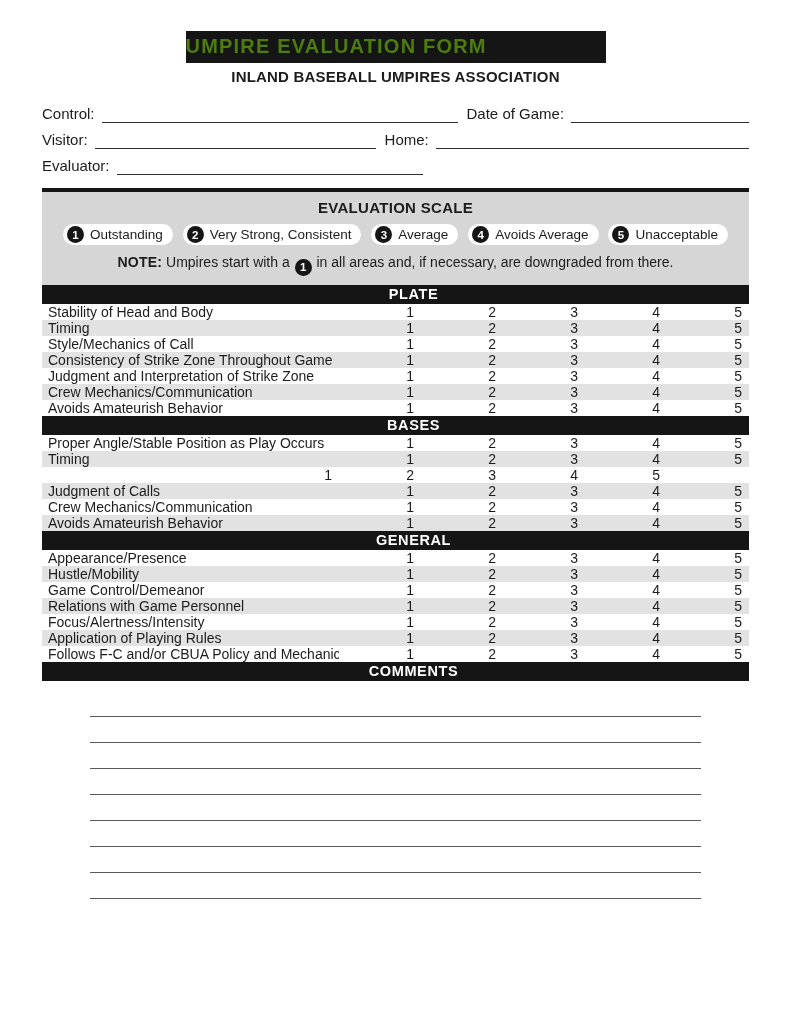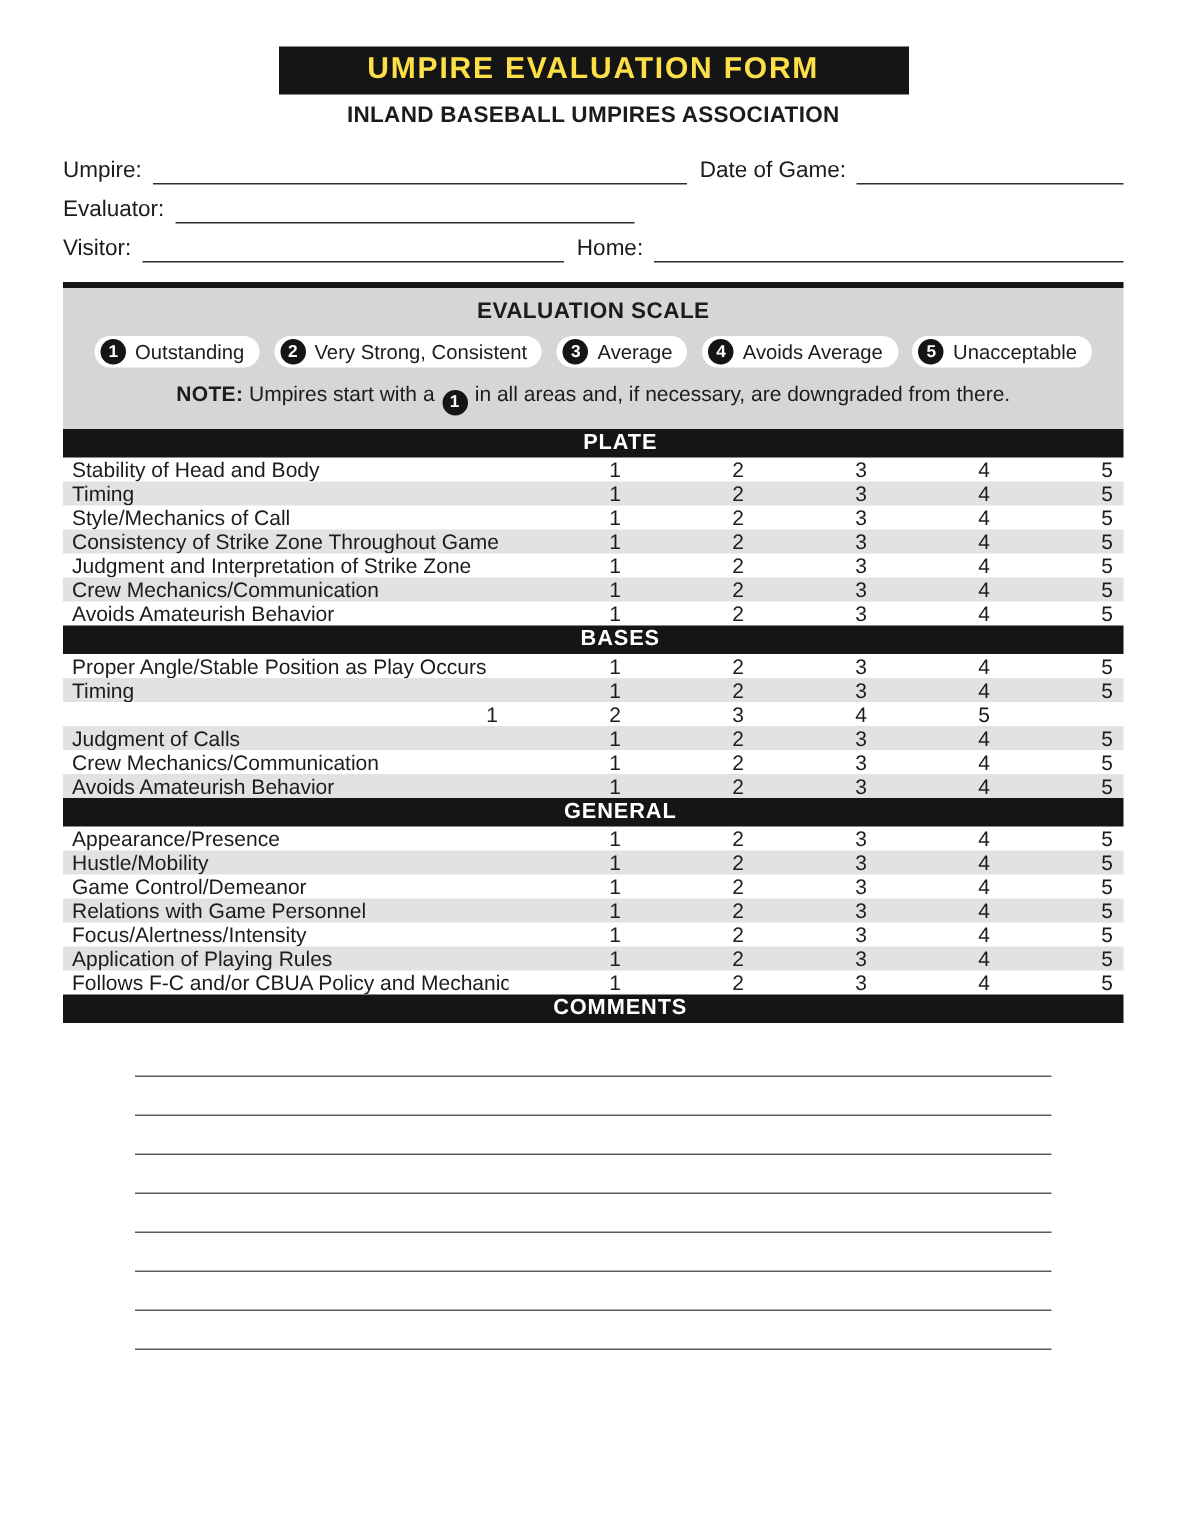--- a/index.html
+++ b/index.html
@@ -18,22 +18,22 @@
     position: relative;
     overflow: hidden;
     font-family: "Liberation Sans", sans-serif;
     color: #1c1c1c;
   }
   
   .title-bar {
     width: 420px;
     margin: 31px auto 0;
     background: var(--bar-black);
-    color: #fde047;
-    text-align: center;
+    color: #4d7c0f;
+    text-align: left;
     font-size: 20px;
     font-weight: bold;
     letter-spacing: 1.2px;
     padding: 4px 0 5px;
   }
   .subtitle {
     text-align: center;
     font-weight: bold;
     font-size: 15px;
     margin-top: 5px;
@@ -114,35 +114,35 @@
 
 <div class="page">
 
   <div class="title-bar">
     <span>UMPIRE EVALUATION FORM</span>
   </div>
   <div class="subtitle">INLAND BASEBALL UMPIRES ASSOCIATION</div>
 
   <div class="fields">
     <div class="field-row">
-      <span class="flabel">Umpire:</span>
+      <span class="flabel">Control:</span>
       <span class="fline umpire"></span>
       <span class="flabel second">Date of Game:</span>
       <span class="fline grow"></span>
-    </div>
-    <div class="field-row">
-      <span class="flabel">Evaluator:</span>
-      <span class="fline evaluator"></span>
     </div>
     <div class="field-row">
       <span class="flabel">Visitor:</span>
       <span class="fline visitor"></span>
       <span class="flabel second">Home:</span>
       <span class="fline grow"></span>
     </div>
+    <div class="field-row">
+      <span class="flabel">Evaluator:</span>
+      <span class="fline evaluator"></span>
+    </div>
   </div>
 
   <div class="scale-box">
     <div class="scale-title">EVALUATION SCALE</div>
     <div class="pills" id="pills">
         <div class="pill">
           <span class="cnum">1</span>
           <span class="plabel">Outstanding</span>
         </div>
         <div class="pill">

